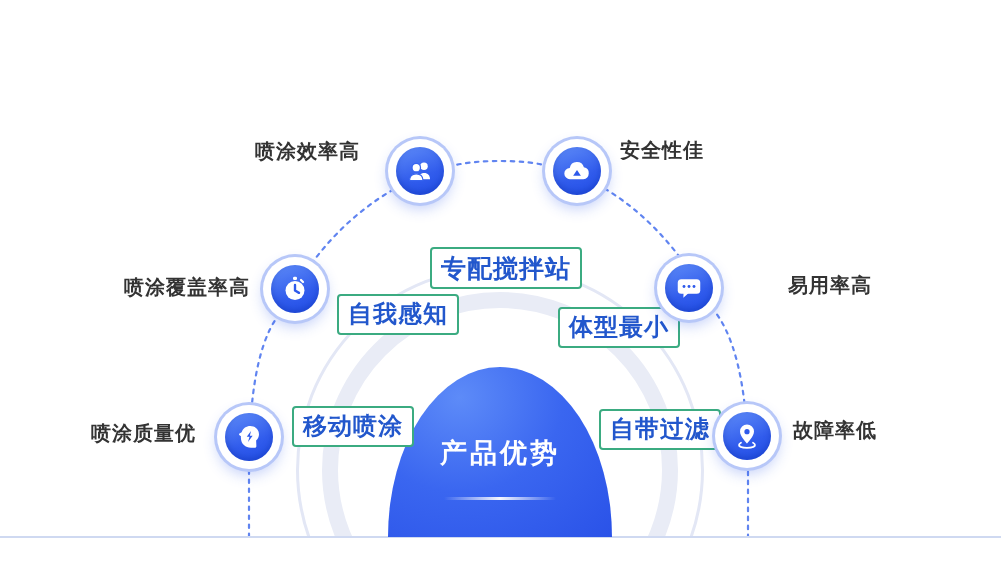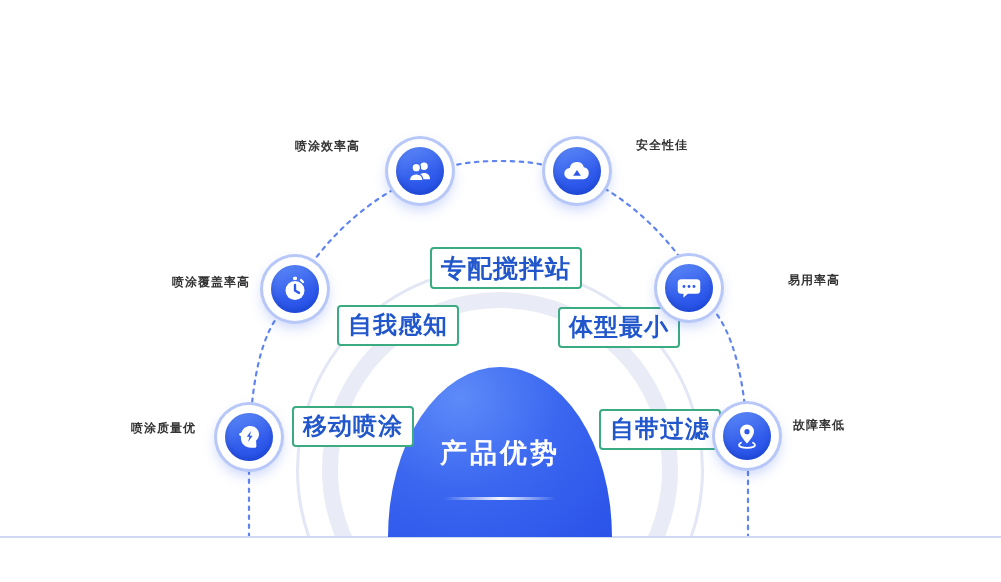--- a/index.html
+++ b/index.html
@@ -41,21 +41,21 @@
   }
   .badge .core{
     width:48px;height:48px;border-radius:50%;
     background:linear-gradient(160deg,#5f8cf8 0%,#315cec 60%,#2350e8 100%);
     display:flex;align-items:center;justify-content:center;
     box-shadow:inset 0 -3px 6px rgba(10,40,160,.35);
   }
   .badge svg{display:block;}
   
   .flabel{
-    position:absolute;color:#333333;font-size:12px;font-weight:600;letter-spacing:1px;
+    position:absolute;color:#333333;font-size:20px;font-weight:600;letter-spacing:1px;
     white-space:nowrap;z-index:4;
   }
   
   .tag{
     position:absolute;background:#ffffff;border:2px solid #3bab81;border-radius:4px;
     color:#2257cc;font-weight:bold;font-size:24px;line-height:1.2;letter-spacing:1px;
     padding:4px 9px;white-space:nowrap;z-index:4;
   }
   .tag.big{font-size:25px;}
 </style>
@@ -144,25 +144,25 @@
     <span class="core">
       <svg viewBox="0 0 24 24" width="30" height="30">
         <path d="M7.2 17.4c-1 .5-1.6 1.1-1.6 1.8 0 1.3 2.9 2.3 6.4 2.3s6.4-1 6.4-2.3c0-.7-.6-1.3-1.6-1.8" stroke="#fff" stroke-width="1.4" fill="none" stroke-linecap="round"></path>
         <path d="M12 2.8a5.6 5.6 0 0 1 5.6 5.6c0 3.9-5.6 9.6-5.6 9.6S6.4 12.3 6.4 8.4A5.6 5.6 0 0 1 12 2.8z" fill="#fff"></path>
         <circle cx="12" cy="8.5" r="2.1" fill="#2e5aeb"></circle>
       </svg>
     </span>
   </div>
 
   <div class="flabel" style="right:641px;top:138px">喷涂效率高</div>
-  <div class="flabel" style="left:636px;top:137px">安全性佳</div>
+  <div class="flabel" style="left:620px;top:137px">安全性佳</div>
   <div class="flabel" style="right:751px;top:274px">喷涂覆盖率高</div>
   <div class="flabel" style="left:788px;top:272px">易用率高</div>
   <div class="flabel" style="right:805px;top:420px">喷涂质量优</div>
   <div class="flabel" style="left:793px;top:417px">故障率低</div>
 
   <div class="tag big" style="left:430px;top:247px">专配搅拌站</div>
-  <div class="tag" style="left:337px;top:305px">自我感知</div>
+  <div class="tag" style="left:337px;top:294px">自我感知</div>
   <div class="tag" style="left:292px;top:406px">移动喷涂</div>
   <div class="tag" style="left:558px;top:307px">体型最小</div>
   <div class="tag" style="left:599px;top:409px">自带过滤</div>
 
 </div>
 
 </body></html>

